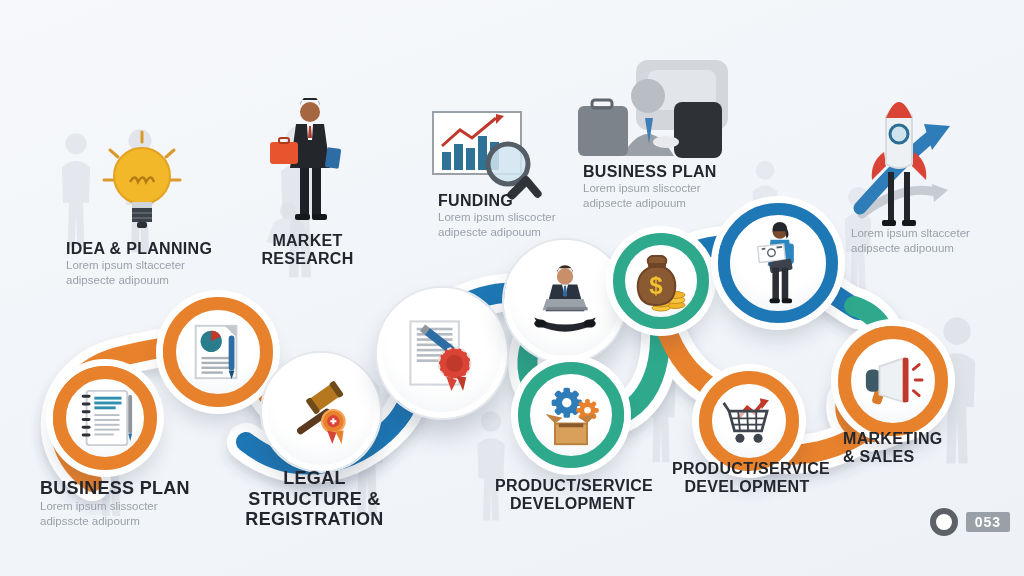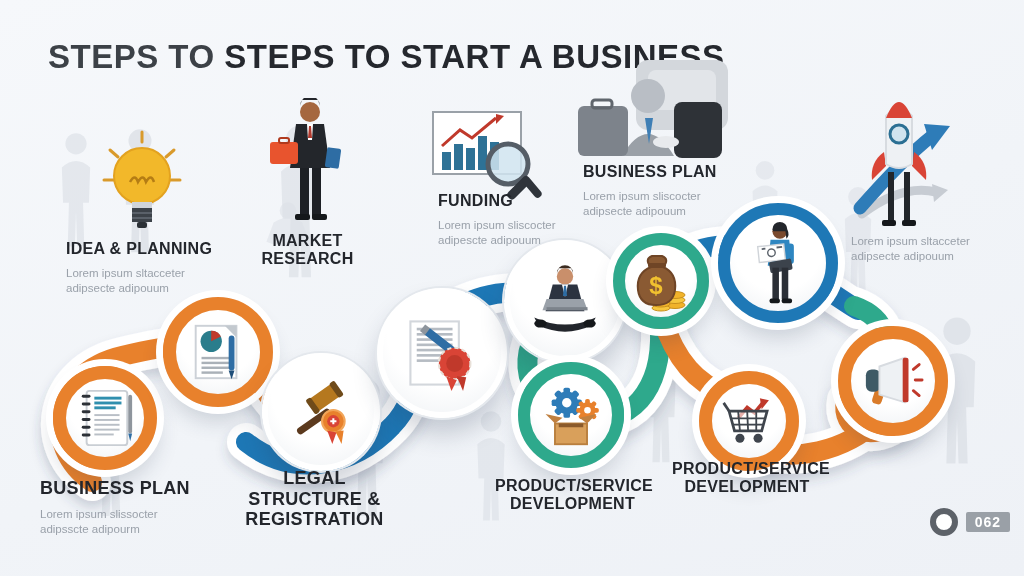--- a/index.html
+++ b/index.html
@@ -20,36 +20,33 @@
     display:flex;align-items:center;justify-content:center;}
   .ring-orange{border:13px solid #e8812c;box-shadow:0 0 0 7px #fff,0 14px 22px rgba(40,55,80,.20);}
   .ring-teal{border:12px solid #2ea98c;box-shadow:0 0 0 7px #fff,0 14px 22px rgba(40,55,80,.20);}
   .ring-blue{border:12px solid #1e78b6;box-shadow:0 0 0 7px #fff,0 14px 22px rgba(40,55,80,.20);}
   .ring-white{border:6px solid #fff;box-shadow:0 0 0 2px #e4e8ed,0 16px 24px rgba(40,55,80,.22);}
   
   .freeicon{position:absolute;}
   
   .step{position:absolute;}
   .step h3{margin:0;font-size:16px;font-weight:700;color:#23262c;letter-spacing:.3px;line-height:1.15;}
-  .step p{margin:8px 0 0;font-size:11.5px;color:#9aa1aa;line-height:1.3;}
+  .step p{margin:0 0 0;font-size:11.5px;color:#9aa1aa;line-height:1.3;}
   .step.center{text-align:center;}
   .big h3{font-size:18px;}
   
   .badge-wrap{position:absolute;right:14px;bottom:40px;display:flex;align-items:center;gap:8px;}
   .badge-ring{width:16px;height:16px;border-radius:50%;border:6px solid #5d6269;background:#fff;}
   .badge-num{background:#9aa0a7;color:#fff;font-weight:700;font-size:14px;padding:2px 9px;border-radius:2px;letter-spacing:1px;}
 </style>
 </head>
 <body>
 
 <div id="stage">
 
-  <div class="title">
-    <span class="light">STEPS TO </span><span class="strong">STEPS TO START A BUSINESS</span>
-  </div>
 
   <div class="sil" style="left:52px;top:132px;">
     <svg width="48" height="118" viewBox="0 0 40 100">
         <g fill="#d7dce3">
           <circle cx="20" cy="10" r="9"></circle>
           <path d="M8 30 Q20 19 32 30 L31 60 L26 60 L27 97 L21 97 L20 68 L19 97 L13 97 L14 60 L9 60 Z"></path>
         </g>
       </svg>
   </div>
   <div class="sil" style="left:114px;top:128px;">
@@ -472,19 +469,22 @@
   </div>
 
   <div class="step center" style="left:495px;top:477px;width:155px;">
     <h3>PRODUCT/SERVICE DEVELOPMENT</h3>
   </div>
 
   <div class="step center" style="left:672px;top:460px;width:150px;">
     <h3>PRODUCT/SERVICE DEVELOPMENT</h3>
   </div>
 
+  <div class="step" style="left:843px;top:430px;width:110px;">
+    <h3 style="padding-left:0;">MARKETING &amp; SALES</h3>
+  </div>
 
   <div class="badge-wrap">
     <div class="badge-ring"></div>
-    <div class="badge-num">062</div>
+    <div class="badge-num">053</div>
   </div>
 
 </div>
 
 </body></html>

